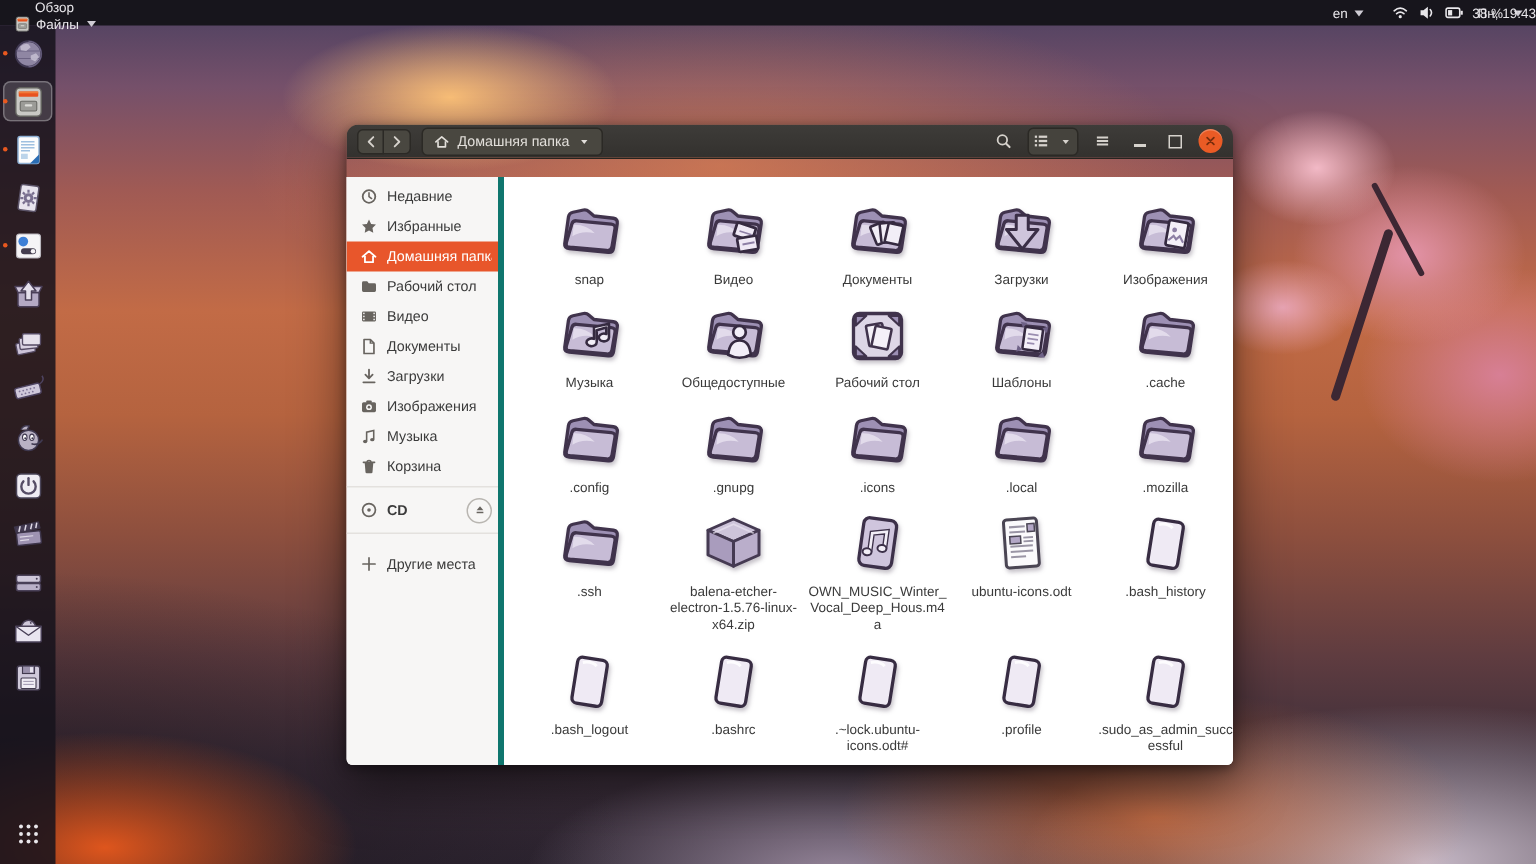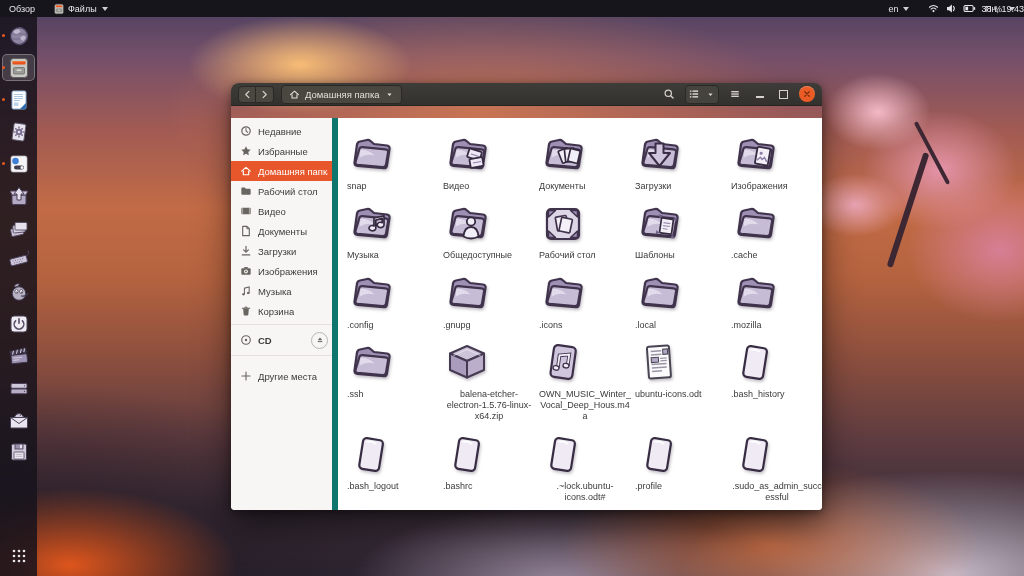--- a/index.html
+++ b/index.html
@@ -19,21 +19,21 @@
       radial-gradient(280px 110px at 560px 585px, rgba(180,162,185,.8) 0%, rgba(180,162,185,0) 75%),
       radial-gradient(600px 280px at 0% 100%, rgba(28,20,28,.85) 0%, rgba(28,20,28,0) 70%),
       linear-gradient(180deg,#4a4060 0%,#75506a 10%,#a05a54 22%,#c26b46 36%,#b5633f 48%,#8d4f3e 62%,#5f3c40 76%,#3c2e3a 88%,#2d2531 100%);}
   .branch{position:absolute;background:#3c2733;border-radius:3px;}
   .branch.b1{left:905px;top:150px;width:6px;height:120px;transform:rotate(18deg);}
   .branch.b2{left:930px;top:118px;width:4px;height:70px;transform:rotate(-28deg);}
 
   
   .topbar{position:absolute;left:0;top:0;width:1024px;height:17px;background:#17151c;
           display:flex;align-items:center;color:#e8e6ea;font-size:9px;z-index:30;}
-  .tb-left{display:flex;align-items:center;height:100%;}
+  .tb-left{display:flex;align-items:center;height:100%;flex-direction:column;}
   .tb-item{display:flex;align-items:center;gap:3px;padding:0 9px;height:100%;}
   .tb-center{position:absolute;left:4px;right:0;text-align:right;pointer-events:none;}
   .tb-right{margin-left:auto;display:flex;align-items:center;height:100%;}
   .caret{width:0;height:0;border-left:3px solid transparent;border-right:3px solid transparent;
          border-top:4px solid #cfccd4;display:inline-block;margin-left:2px;}
   .i12{width:12px;height:12px;}
   .i13{width:13px;height:13px;}
 
   
   .dock{position:absolute;left:0;top:17px;bottom:0;width:37px;background:rgba(22,19,28,.86);
@@ -67,37 +67,37 @@
   .view-group{display:flex;align-items:center;background:#45433d;border:1px solid #2b2925;border-radius:4px;height:17px;}
   .view-group .tico{width:16px;}
   .wbtn{width:17px;height:17px;display:flex;align-items:center;justify-content:center;}
   .min-g{width:8px;height:2px;background:#d6d2cc;display:block;margin-top:6px;}
   .max-g{width:7px;height:7px;border:1.5px solid #d6d2cc;display:block;}
   .wbtn.close{width:16px;height:16px;background:#ea5b25;border-radius:50%;
               box-shadow:inset 0 1px 0 rgba(255,255,255,.25);}
   .wbtn.close svg{width:8px;height:8px;}
 
   .win-body{flex:1;display:flex;background:#fff;border-radius:0 0 4px 4px;overflow:hidden;}
-  .sidebar{width:101px;background:#f7f6f5;border-right:6px solid #0f766e;padding-top:3px;flex-shrink:0;
+  .sidebar{width:101px;background:#f7f6f5;border-right:4px solid #0f766e;padding-top:3px;flex-shrink:0;
            font-size:9.5px;color:#3b3b3b;}
   .side-row{height:20px;display:flex;align-items:center;gap:6px;padding:0 4px 0 9px;}
   .side-row svg{width:12px;height:12px;color:#68645f;flex-shrink:0;}
   .side-row .slabel{white-space:nowrap;overflow:hidden;}
   .side-row.selected{background:#E8562B;color:#fff;}
   .side-row.selected svg{color:#fff;}
   .sep{height:1px;background:#e4e1de;margin:3px 0;}
   .cd-row{justify-content:center;height:24px;font-weight:bold;}
   .eject-btn{margin-left:auto;width:15px;height:15px;border:1px solid #b9b6b1;border-radius:50%;
              display:flex;align-items:center;justify-content:center;}
   .eject-btn svg{width:8px;height:8px;color:#68645f;}
   .other-row{margin-top:10px;text-align:right;}
 
   .files-area{flex:1;background:#fff;padding:13px 0 0 9px;overflow:hidden;}
   .files-grid{display:grid;grid-template-columns:repeat(5,96px);justify-content:start;align-items:start;}
-  .cell{display:flex;flex-direction:column;align-items:flex-start;margin-bottom:8px;}
+  .cell{display:flex;flex-direction:column;align-items:center;margin-bottom:8px;}
   .cell svg{width:48px;height:48px;filter:drop-shadow(1.5px 2.5px 1.5px rgba(60,45,70,.3));}
   .cell .lbl{font-size:9px;color:#3a3a3a;text-align:center;max-width:92px;overflow-wrap:anywhere;
              line-height:1.25;margin-top:2px;}
   .defs{position:absolute;width:0;height:0;overflow:hidden;}
 </style>
 </head>
 <body>
 
 <svg class="defs" aria-hidden="true">
   <defs>

